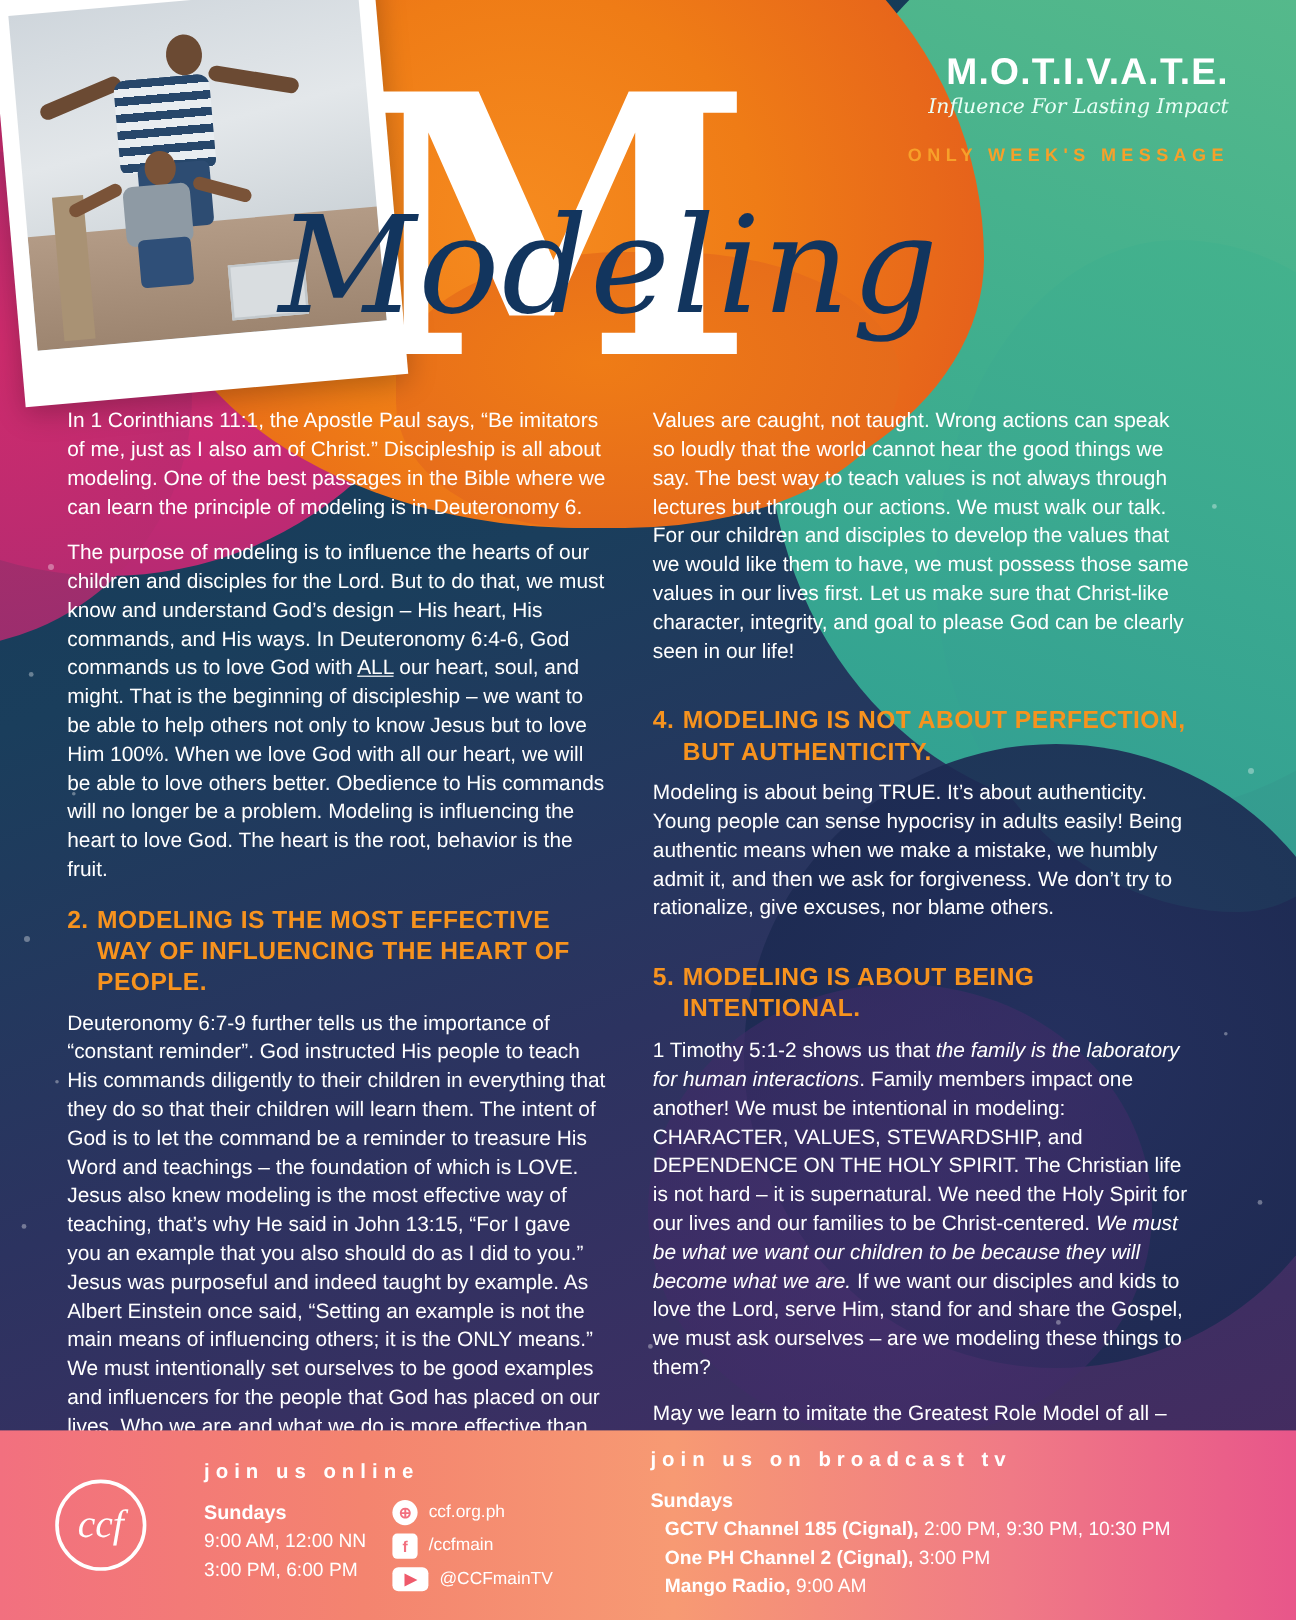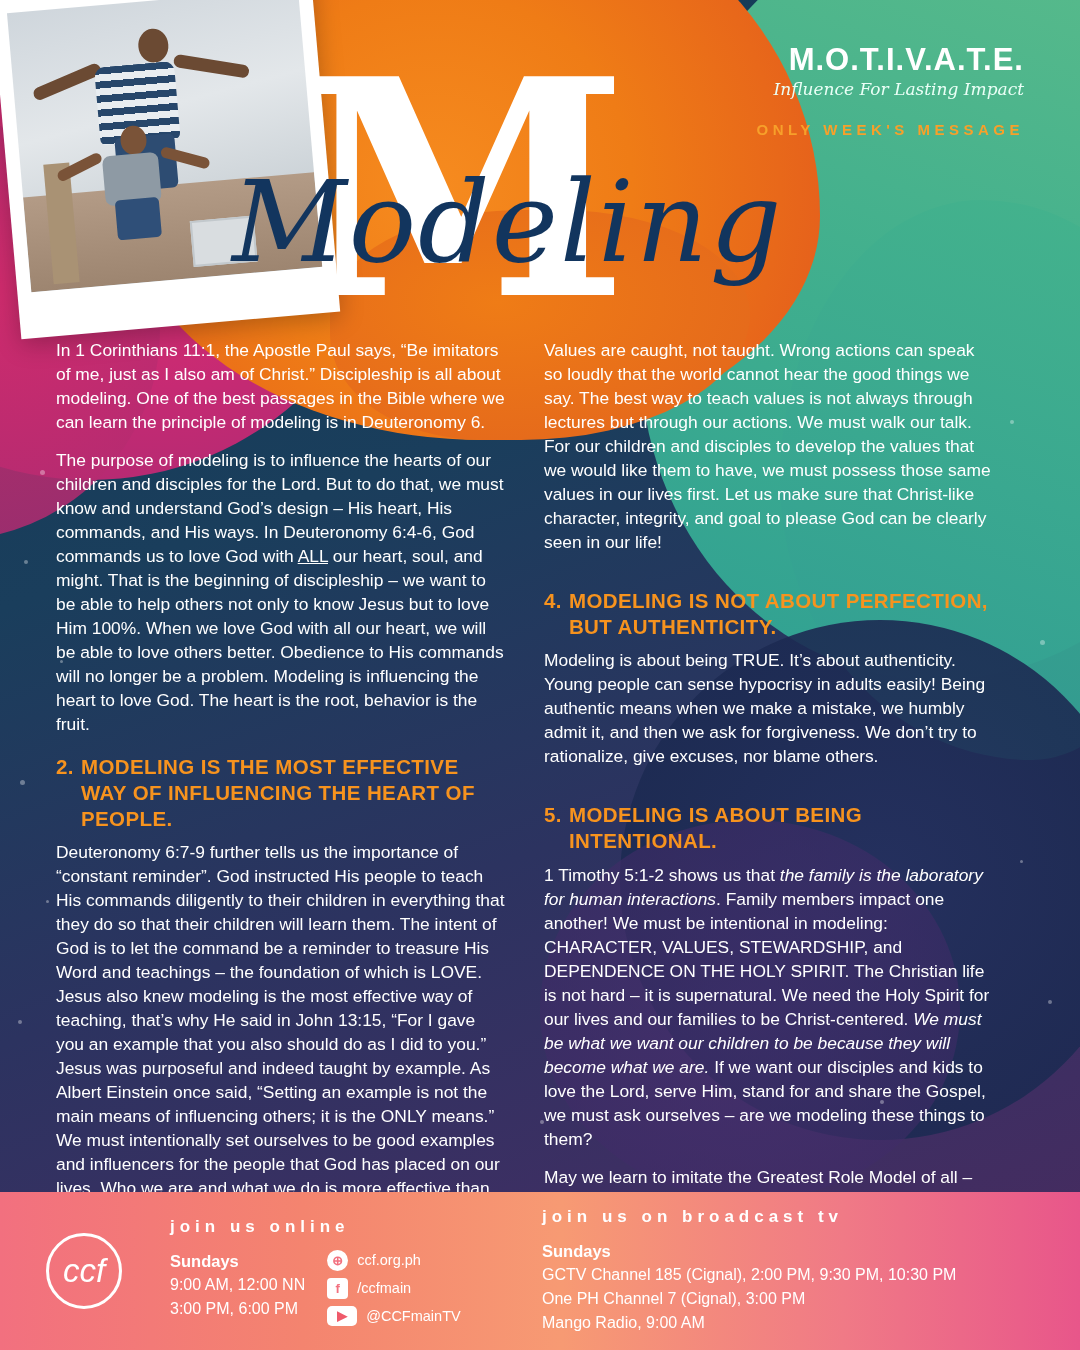--- a/index.html
+++ b/index.html
@@ -160,34 +160,34 @@
   
   .footer {
     position: absolute; left: 0; right: 0; bottom: 0; height: 158px;
     background: linear-gradient(90deg, #f2707f 0%, #f4846f 28%, #f79a73 52%, #f07a86 78%, #e8568a 100%);
     display: flex; align-items: center; padding: 0 46px;
   }
   .ccf-logo {
     width: 76px; height: 76px; border-radius: 50%;
     border: 3px solid #ffffff; color: #fff;
     display: flex; align-items: center; justify-content: center;
-    font-family: Liberation Sans, sans-serif; font-style: italic;
+    font-family: Liberation Serif, serif; font-style: italic;
     font-size: 33px; margin-right: 48px; flex: 0 0 auto;
   }
   .foot-col-online { width: 372px; }
   .foot-col-tv { flex: 1; }
   .foot-title {
     color: #ffffff; font-size: 17px; font-weight: bold;
     letter-spacing: 5px; margin-bottom: 13px;
   }
   .foot-row { display: flex; gap: 22px; }
   .foot-sub { color: #ffffff; font-size: 16.5px; font-weight: bold; line-height: 1.45; }
   .foot-text { color: #ffffff; font-size: 16px; line-height: 1.45; }
   .chan { color:#fff; font-size: 16px; line-height: 1.5; }
-  .chan b { font-weight: normal; }
+  .chan b { font-weight: bold; margin-left: 12px; }
   .social { display: flex; flex-direction: column; gap: 7px; }
   .social-item { display: flex; align-items: center; gap: 9px; color: #ffffff; font-size: 14.5px; }
   .ic {
     width: 21px; height: 21px; border-radius: 4px;
     display: flex; align-items: center; justify-content: center;
     font-size: 13px; color: #f2707f; background: #ffffff; font-weight: bold;
     flex: 0 0 auto;
   }
   .ic.globe { border-radius: 50%; }
   .ic.yt { width: 30px; height: 20px; border-radius: 5px; color: #ef5a6b; }
@@ -317,21 +317,21 @@
     </div>
 
     <div class="foot-col-tv">
       <div class="foot-title">join us on broadcast tv</div>
       <div class="foot-sub">Sundays</div>
       <div class="chan">
         <b>GCTV Channel 185 (Cignal),</b>
         <span>2:00 PM, 9:30 PM, 10:30 PM</span>
       </div>
       <div class="chan">
-        <b>One PH Channel 7 (Cignal),</b>
+        <b>One PH Channel 2 (Cignal),</b>
         <span>3:00 PM</span>
       </div>
       <div class="chan">
         <b>Mango Radio,</b>
         <span>9:00 AM</span>
       </div>
     </div>
   </div>
 
 </div>

